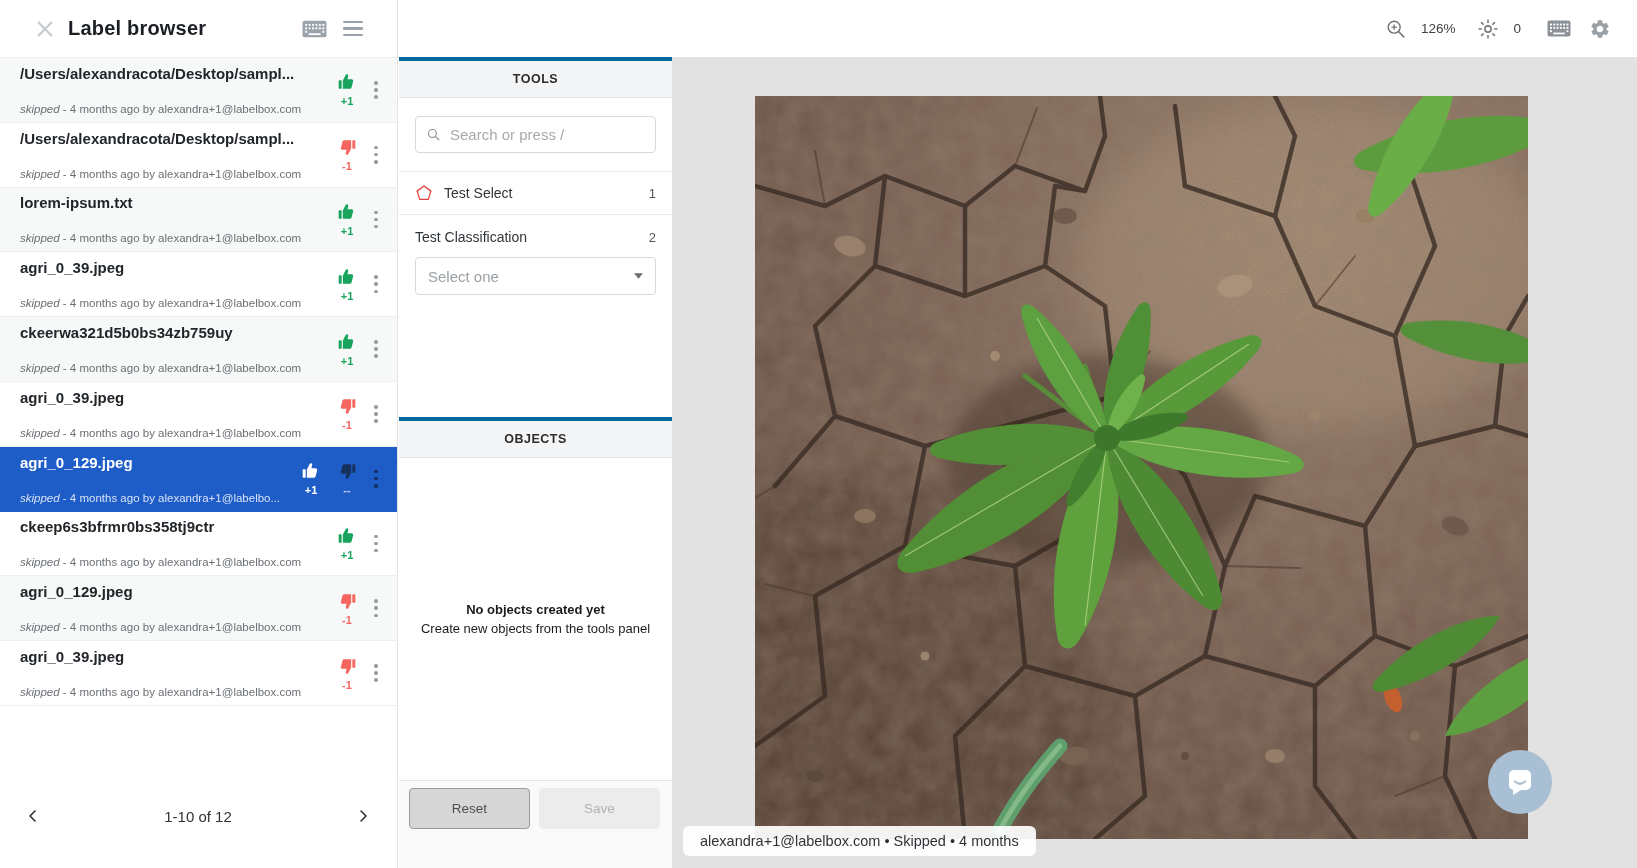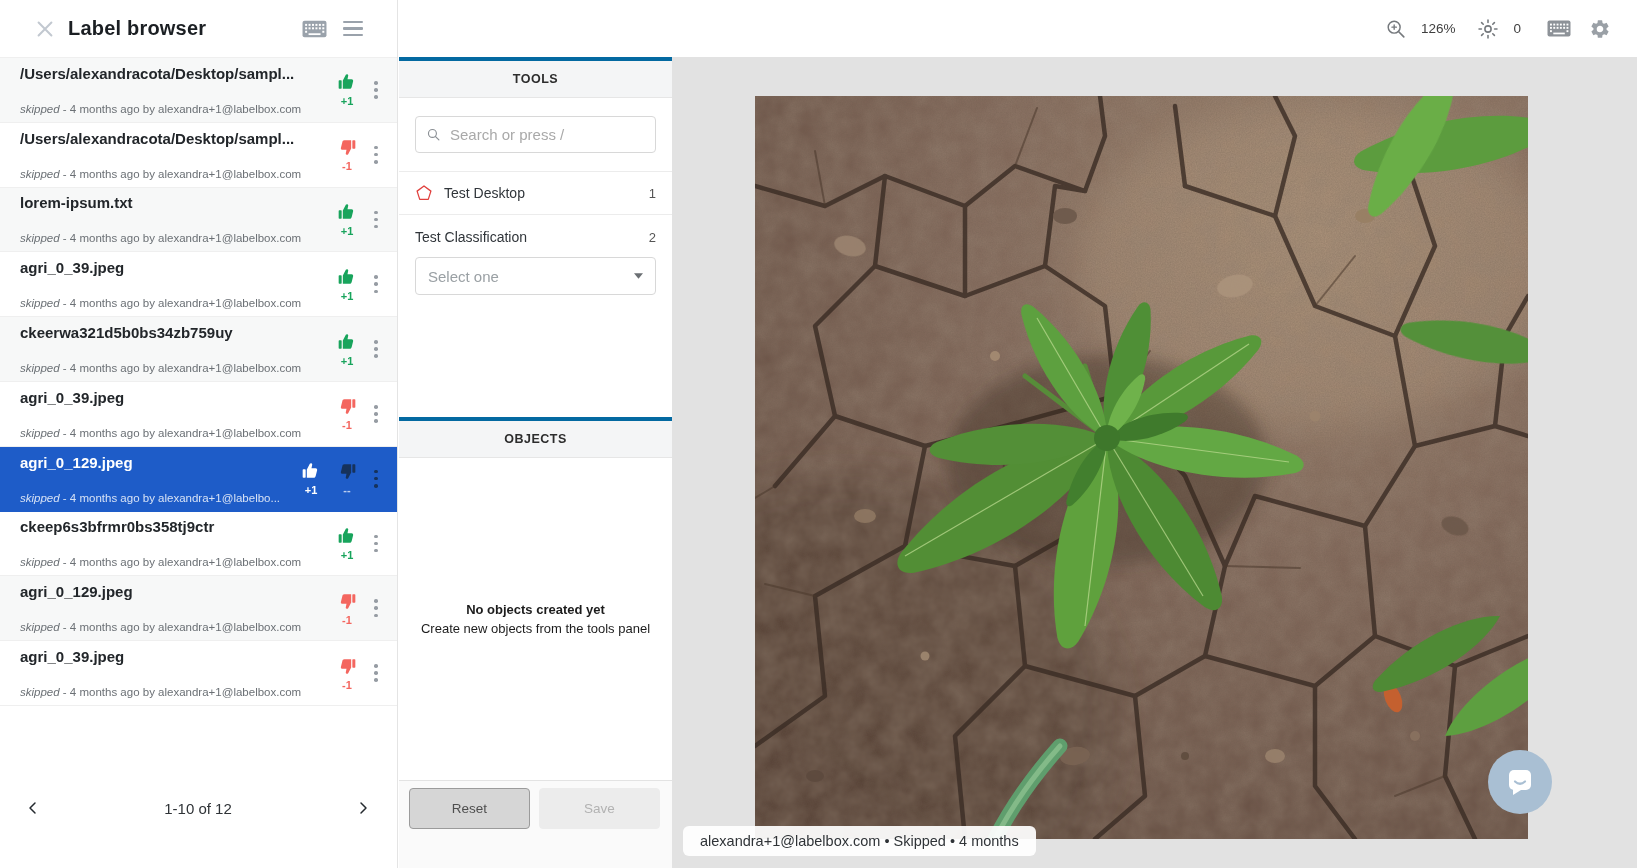--- a/index.html
+++ b/index.html
@@ -39,21 +39,21 @@
   .vote.down { color:#F4665F; }
   .score { font-size:11px; font-weight:700; margin-top:3px; }
   .selected .vote.up { color:#ffffff; }
   .selected .vote.down { color:#16325c; }
   .selected .vote.up .score { color:#fff; }
   .selected .vote.down .score { color:rgba(255,255,255,.7); }
   .dots { width:22px; margin-left:4px; display:flex; flex-direction:column; align-items:center; gap:3.5px; cursor:pointer; padding:4px 0; }
   .dots i { width:3.6px; height:3.6px; border-radius:50%; background:#969ca3; }
   .selected .dots i { background:#16325c; }
 
-  .lp-pagination { position:absolute; left:0; right:1px; bottom:8px; height:78px;
+  .lp-pagination { position:absolute; left:0; right:1px; bottom:0; height:78px;
                    display:flex; align-items:center; justify-content:space-between;
                    padding:0 20px 26px; background:#fff; }
   .pag-arrow { width:26px; height:26px; display:flex; align-items:center; justify-content:center; cursor:pointer; }
   .pag-arrow svg { width:16px; height:16px; stroke:#2f3337; }
   .pag-arrow.disabled svg { stroke:#c9cdd1; }
   .pag-arrow.left svg { transform:scaleX(-1); }
   .pag-label { font-size:15px; color:#2f3337; }
 
   
   .tools-panel { position:absolute; left:399px; top:57px; width:273px; height:811px;
@@ -448,21 +448,21 @@
             <use href="#i-search"></use>
           </svg>
         <input class="search-input" type="text" placeholder="Search or press /" style="">
       </div>
     </div>
 
     <div class="tool-row">
       <svg class="pent" viewBox="0 0 24 24">
           <use href="#i-pentagon"></use>
         </svg>
-      <span>Test Desktop</span>
+      <span>Test Select</span>
       <span class="tool-count">1</span>
     </div>
 
     <div class="classification">
       <div class="class-head">
         <span>Test Classification</span>
         <span class="tool-count">2</span>
       </div>
       <div class="select-box">
         <span>Select one</span>

